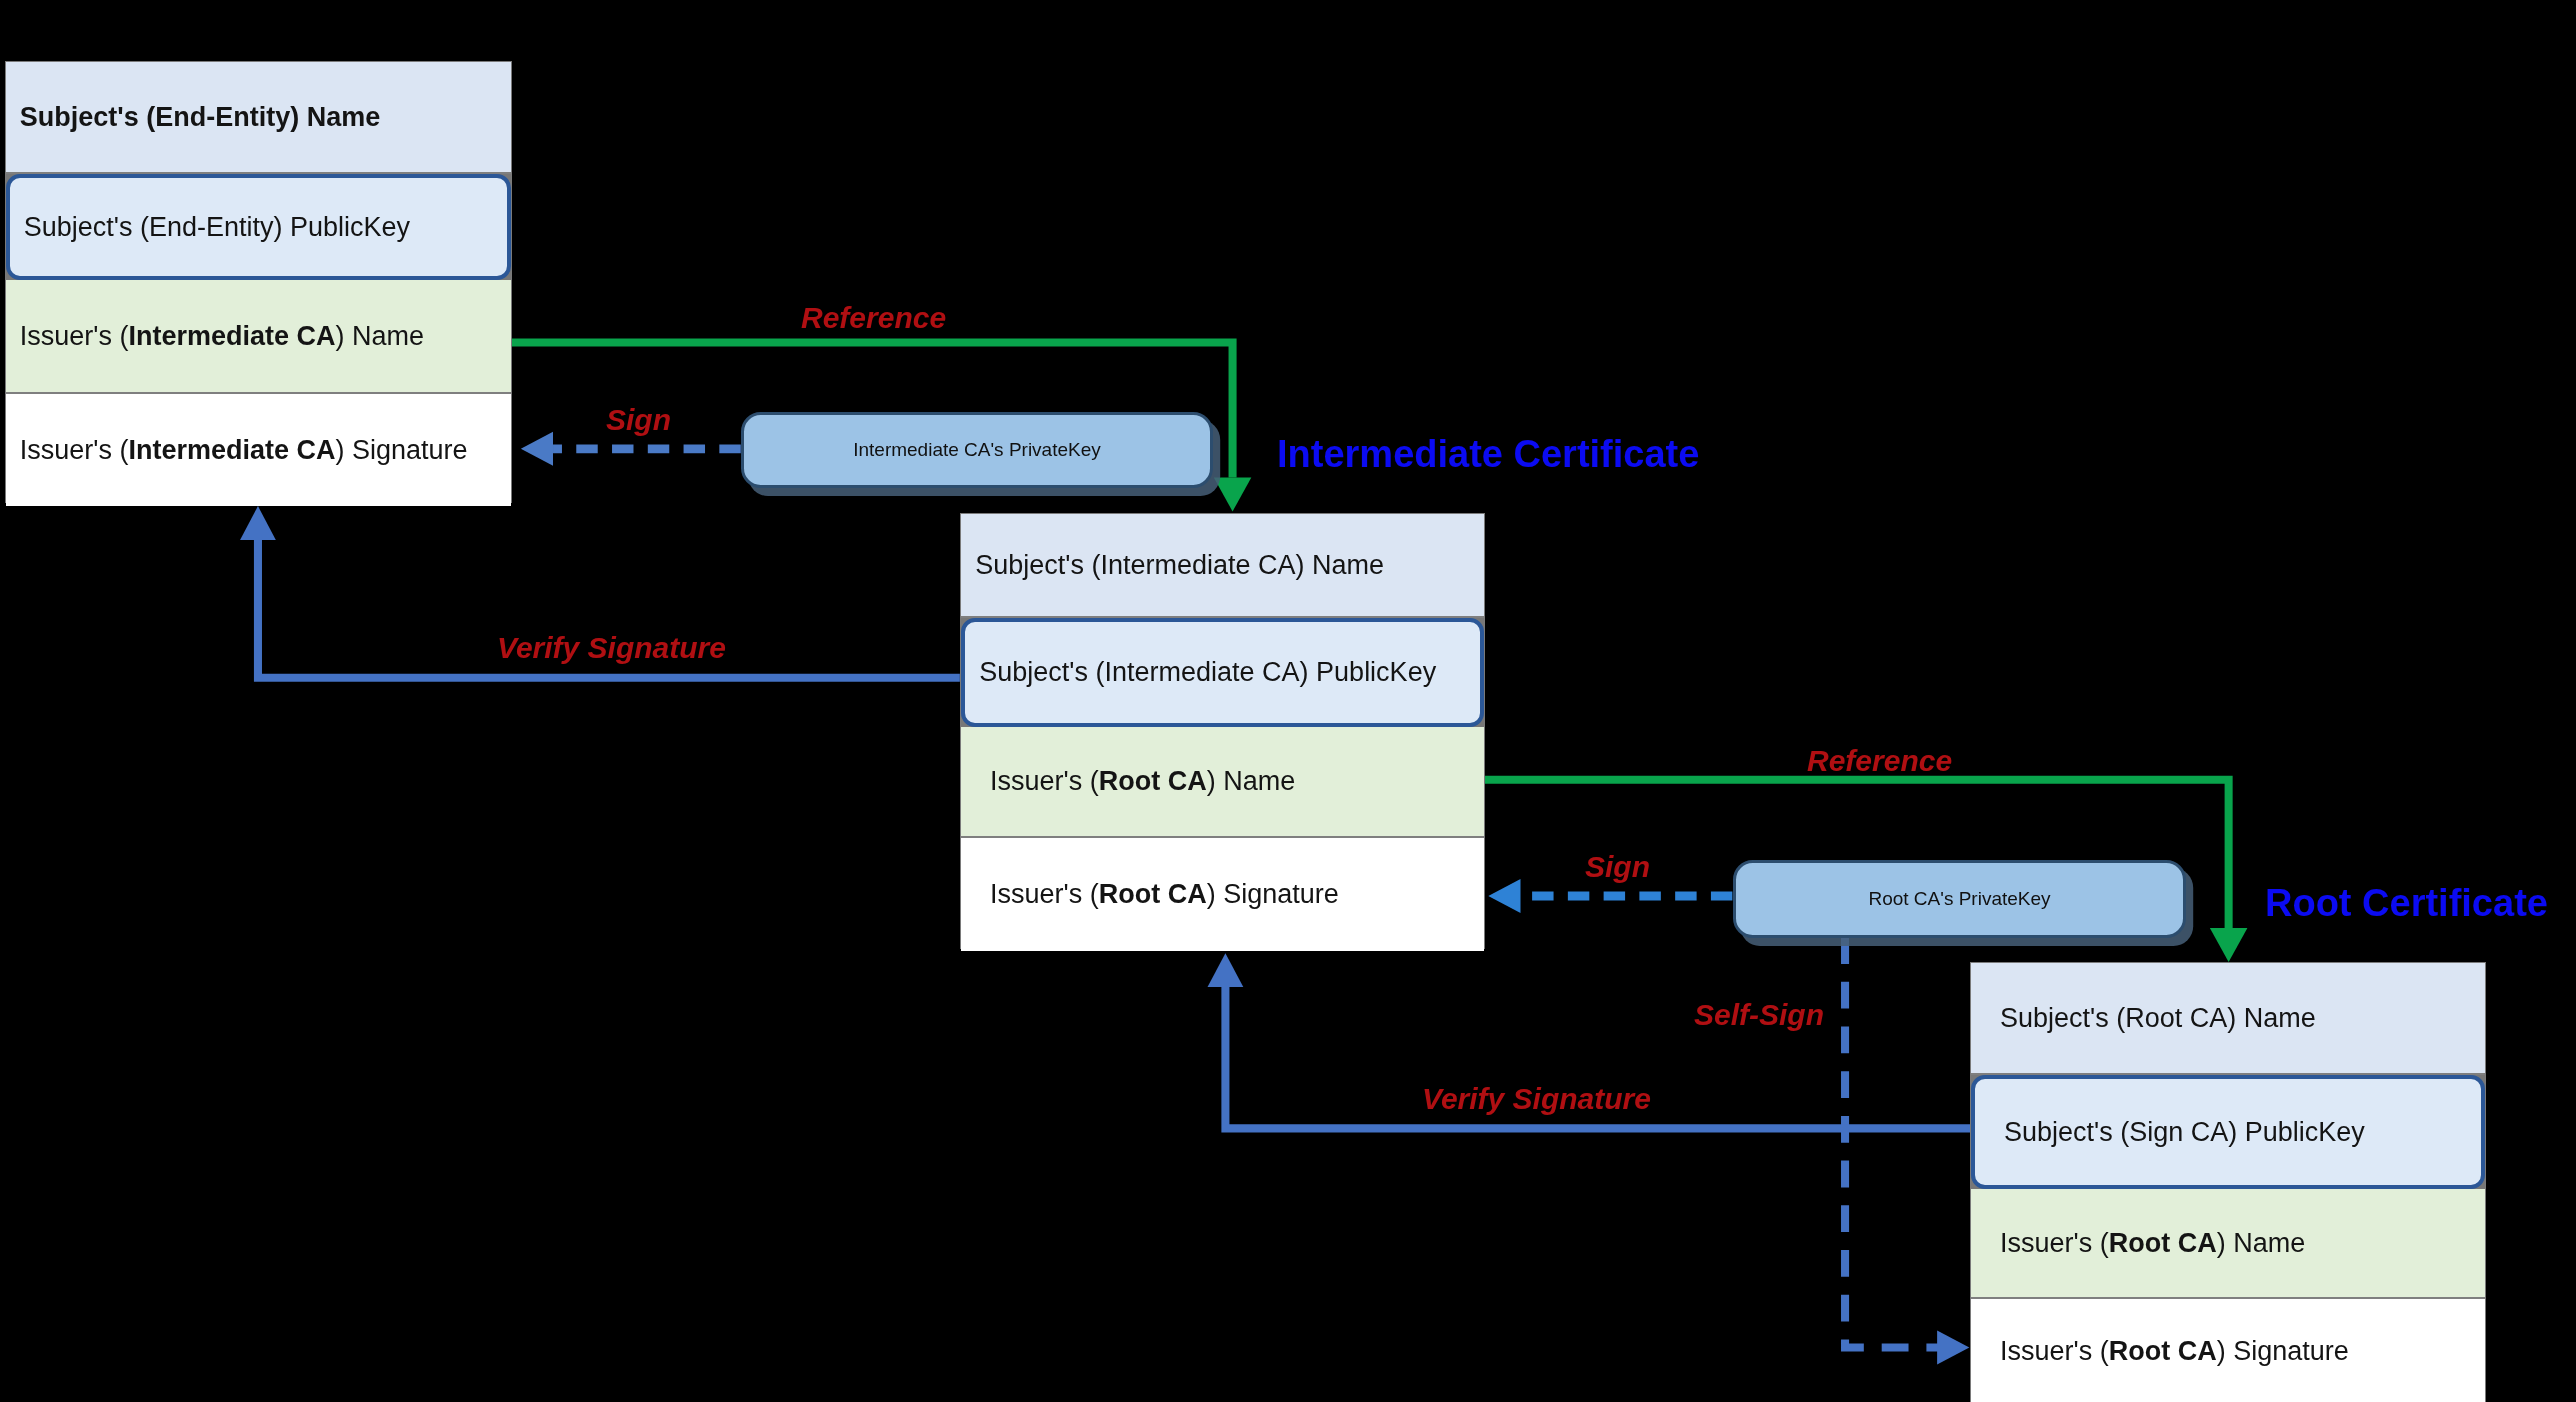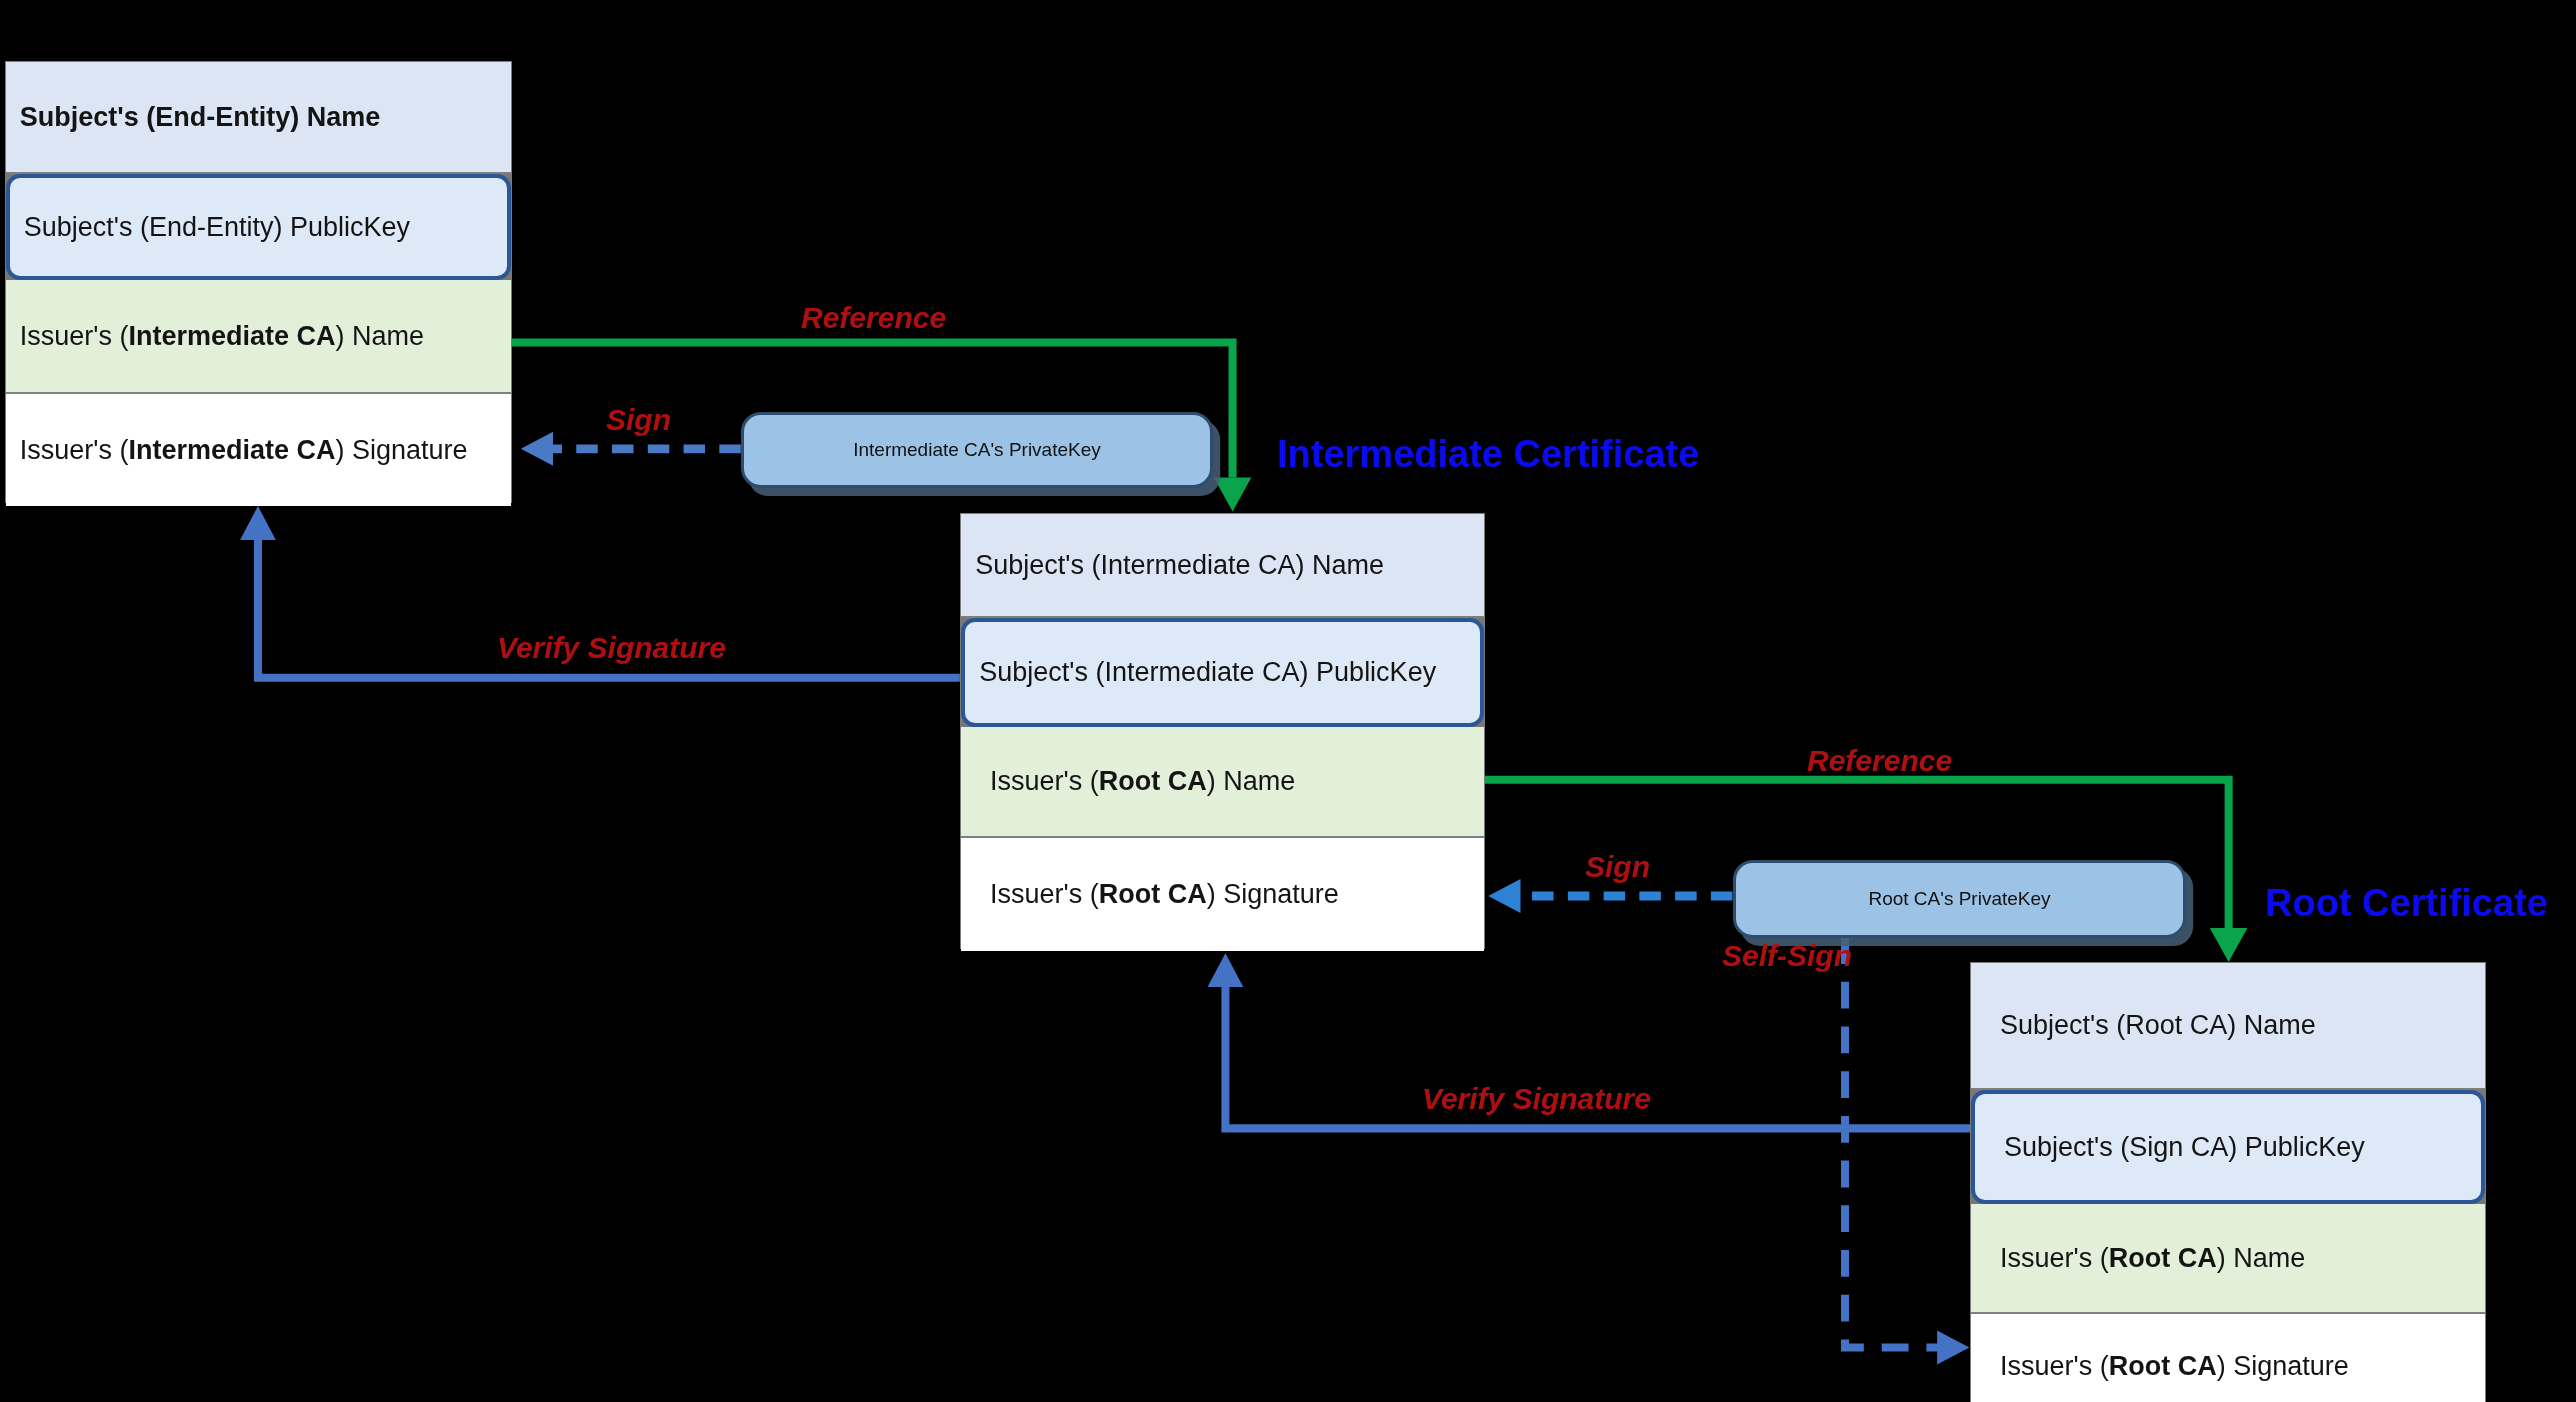--- a/index.html
+++ b/index.html
@@ -104,21 +104,21 @@
     </div>
     <div class="row green pad-lg" style="height:111px;">
       <span><span>Issuer's (</span><b>Root CA</b><span>) Name</span></span>
     </div>
     <div class="row white pad-lg" style="height:113px;">
       <span><span>Issuer's (</span><b>Root CA</b><span>) Signature</span></span>
     </div>
   </div>
 
   <div class="cert-table" style="left:1970px;top:962px;width:516px;height:440px;">
-    <div class="row blue pad-lg" style="height:127px;">
+    <div class="row blue pad-lg" style="height:112px;">
       <span><span>Subject's (Root CA) Name</span><b></b><span></span></span>
     </div>
     <div class="row publickey pad-lg" style="height:114px;">
       <span><span>Subject's (Sign CA) PublicKey</span><b></b><span></span></span>
     </div>
     <div class="row green pad-lg" style="height:110px;">
       <span><span>Issuer's (</span><b>Root CA</b><span>) Name</span></span>
     </div>
     <div class="row white pad-lg" style="height:105px;">
       <span><span>Issuer's (</span><b>Root CA</b><span>) Signature</span></span>
@@ -126,17 +126,17 @@
   </div>
 
   <div class="key-box" style="left:741px;top:412px;width:472px;height:76px;">Intermediate CA's PrivateKey</div>
   <div class="key-box" style="left:1733px;top:860px;width:453px;height:78px;">Root CA's PrivateKey</div>
 
   <div class="arrow-label" style="left:801px;top:301px;">Reference</div>
   <div class="arrow-label" style="left:606px;top:403px;">Sign</div>
   <div class="arrow-label" style="left:497px;top:631px;">Verify Signature</div>
   <div class="arrow-label" style="left:1807px;top:744px;">Reference</div>
   <div class="arrow-label" style="left:1585px;top:850px;">Sign</div>
-  <div class="arrow-label" style="left:1694px;top:939px;margin-left:28px;">Self-Sign</div>
+  <div class="arrow-label" style="left:1694px;top:998px;">Self-Sign</div>
   <div class="arrow-label" style="left:1422px;top:1082px;">Verify Signature</div>
 
 </div>
 
 
 </body></html>

